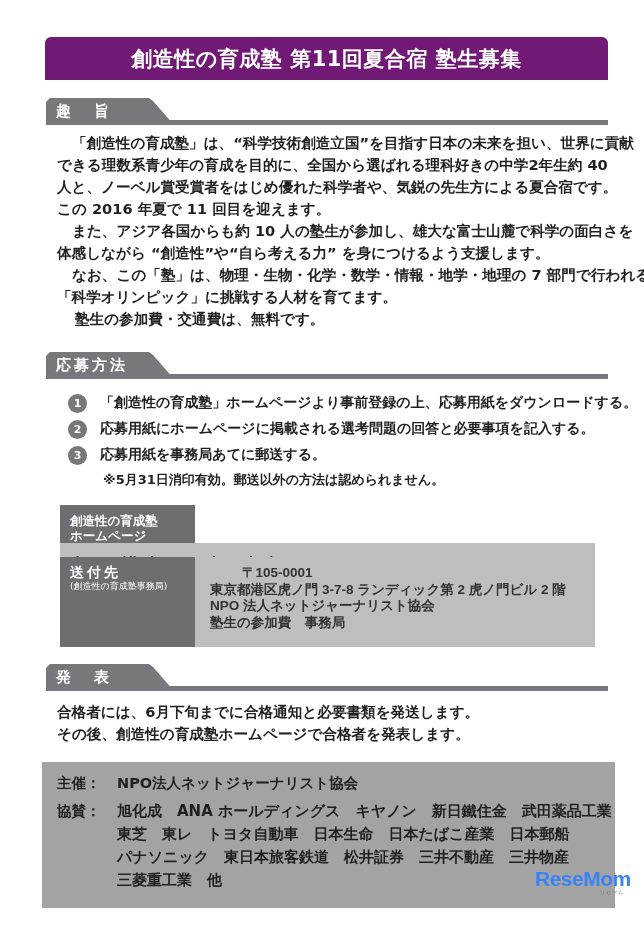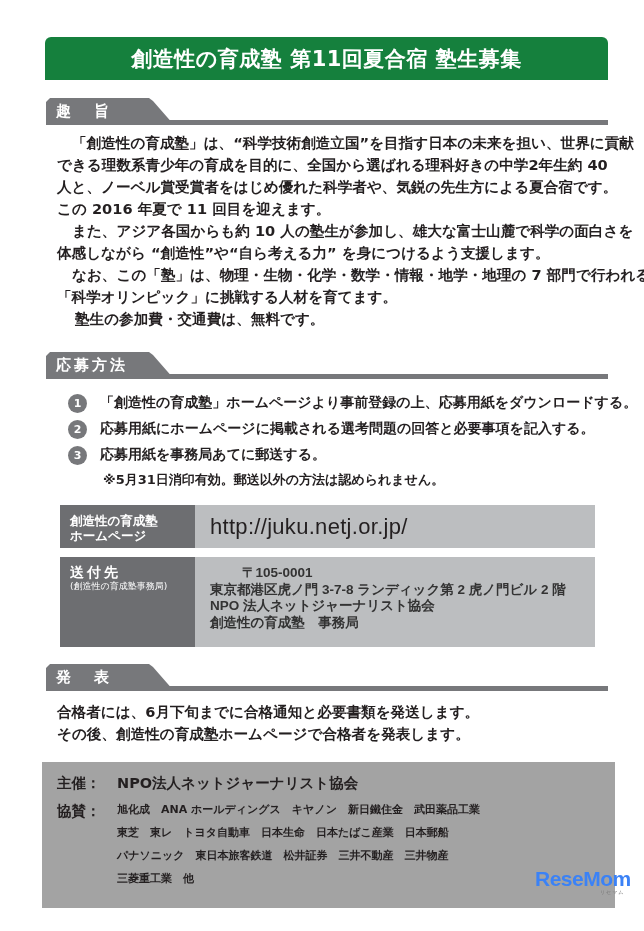--- a/index.html
+++ b/index.html
@@ -4,21 +4,21 @@
 <style>
   html, body { margin: 0; padding: 0; background: #ffffff; }
   body {
     width: 644px; height: 931px; position: relative; overflow: hidden;
     font-family: "DejaVu Sans", "Liberation Sans", sans-serif;
     color: #231f20;
   }
   .abs { position: absolute; }
   .title-bar {
     left: 45px; top: 37px; width: 563px; height: 43px;
-    background: #15803d; border-radius: 6px 6px 0 0;
+    background: #701a75; border-radius: 6px 6px 0 0;
     color: #ffffff; font-size: 21px; font-weight: bold;
     display: flex; align-items: center; justify-content: center;
     letter-spacing: 0.5px;
   }
   .section-head { left: 46px; width: 562px; height: 27px; }
   .section-head .tab {
     position: absolute; left: 0; top: 0; height: 27px; width: 128px;
     background: #77787b;
     clip-path: polygon(0 4px, 4px 0, 103px 0, 107px 3px, 128px 27px, 0 27px);
     border-top-left-radius: 4px;
@@ -53,21 +53,21 @@
   .info-label .small { font-size: 9px; font-weight: normal; display: block; line-height: 13px; }
   .info-value { flex: 1; background: #bcbec0; box-sizing: border-box; padding-left: 15px; }
   .url { font-size: 22px; font-family: "Liberation Sans", sans-serif; color: #231f20; line-height: 43px; letter-spacing: 0.3px; }
   .addr { font-size: 13.5px; line-height: 16.5px; padding-top: 8px; font-family: "Liberation Sans", sans-serif; font-weight: bold; color: #333; }
   .announce { left: 57px; font-size: 14.6px; font-weight: bold; line-height: 22px; white-space: nowrap; }
   .sponsor-box {
     left: 42px; top: 762px; width: 573px; height: 146px; background: #a3a3a3;
   }
   .sp-row { position: absolute; left: 15px; font-size: 14.5px; font-weight: bold; white-space: nowrap; }
   .sp-key { display: inline-block; width: 60px; }
-  .sp-line { position: absolute; left: 75px; font-size: 11px; font-weight: bold; white-space: pre; }
+  .sp-line { position: absolute; left: 75px; font-size: 15px; font-weight: bold; white-space: pre; }
   .logo {
     left: 535px; top: 867px; font-family: "Liberation Sans", sans-serif; font-weight: bold;
     font-size: 21px; color: #3b82f6; letter-spacing: -0.5px;
   }
   .logo-ruby { left: 600px; top: 889px; font-size: 5px; color: #777; letter-spacing: 1px; }
 </style>
 </head>
 <body>
 
 <div class="abs title-bar">創造性の育成塾 第11回夏合宿 塾生募集</div>
@@ -103,40 +103,40 @@
     <span class="num">2</span>
     <span>応募用紙にホームページに掲載される選考問題の回答と必要事項を記入する。</span>
   </div>
   <div class="step">
     <span class="num">3</span>
     <span>応募用紙を事務局あてに郵送する。</span>
   </div>
   <div class="note">※5月31日消印有効。郵送以外の方法は認められません。</div>
 </div>
 
-<div class="abs info-row" style="top:505px; height:43px;">
+<div class="abs info-row" style="top:505px; height:43px;flex-direction:column;">
   <div class="info-label">
     <span style="display:block;">創造性の育成塾</span>
     <span style="display:block;">ホームページ</span>
   </div>
   <div class="info-value">
     <span class="url">http://juku.netj.or.jp/</span>
   </div>
 </div>
 
 <div class="abs info-row" style="top:557px; height:90px;">
   <div class="info-label">
     <span style="display:block; font-size:14px; letter-spacing:3px;">送付先</span>
     <span class="small">(創造性の育成塾事務局)</span>
   </div>
   <div class="info-value addr">
     <span style="display:block;margin-left:32px;">〒105-0001</span>
     <span style="display:block;">東京都港区虎ノ門 3-7-8 ランディック第 2 虎ノ門ビル 2 階</span>
     <span style="display:block;">NPO 法人ネットジャーナリスト協会</span>
-    <span style="display:block;">創造性の育成塾　事務局</span>
+    <span style="display:block;">塾生の参加費　事務局</span>
   </div>
 </div>
 
 <div class="abs section-head" style="top:664px;">
   <div class="tab"></div>
   <span class="tab-label">発　表</span>
   <div class="rule"></div>
 </div>
 <div class="abs announce" style="top:701px;">
   <span style="display:block;">合格者には、6月下旬までに合格通知と必要書類を発送します。</span>

